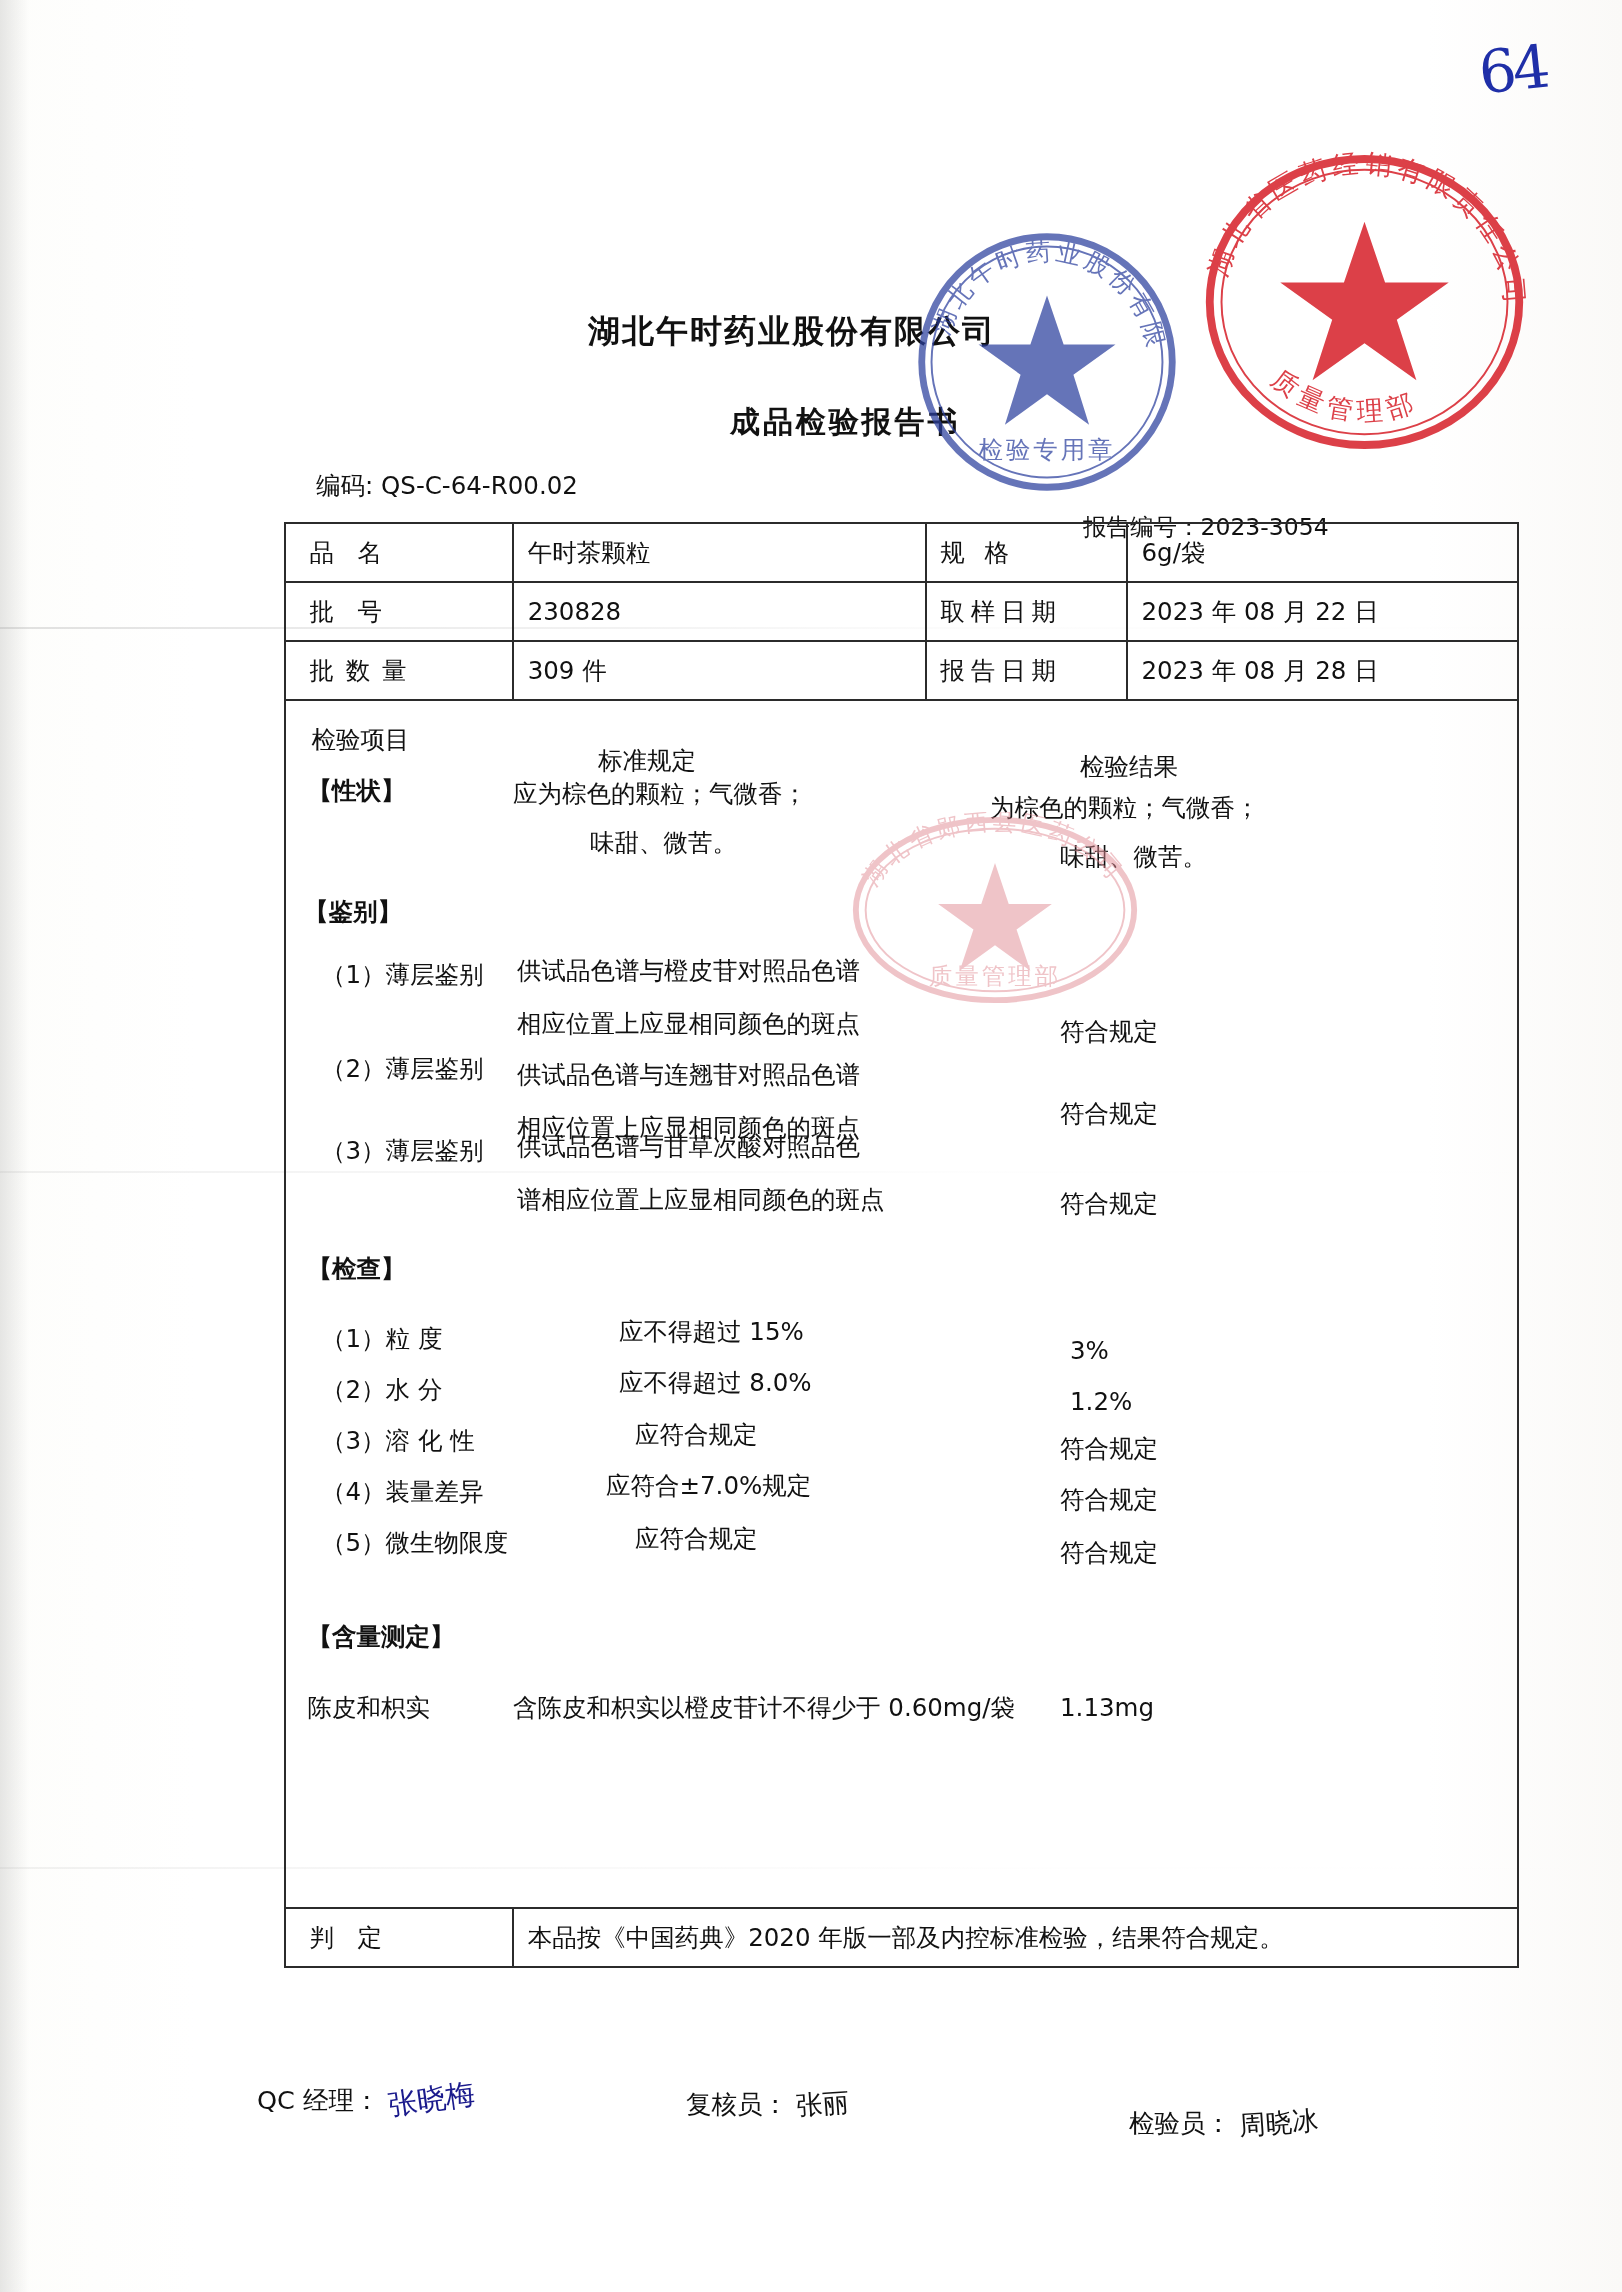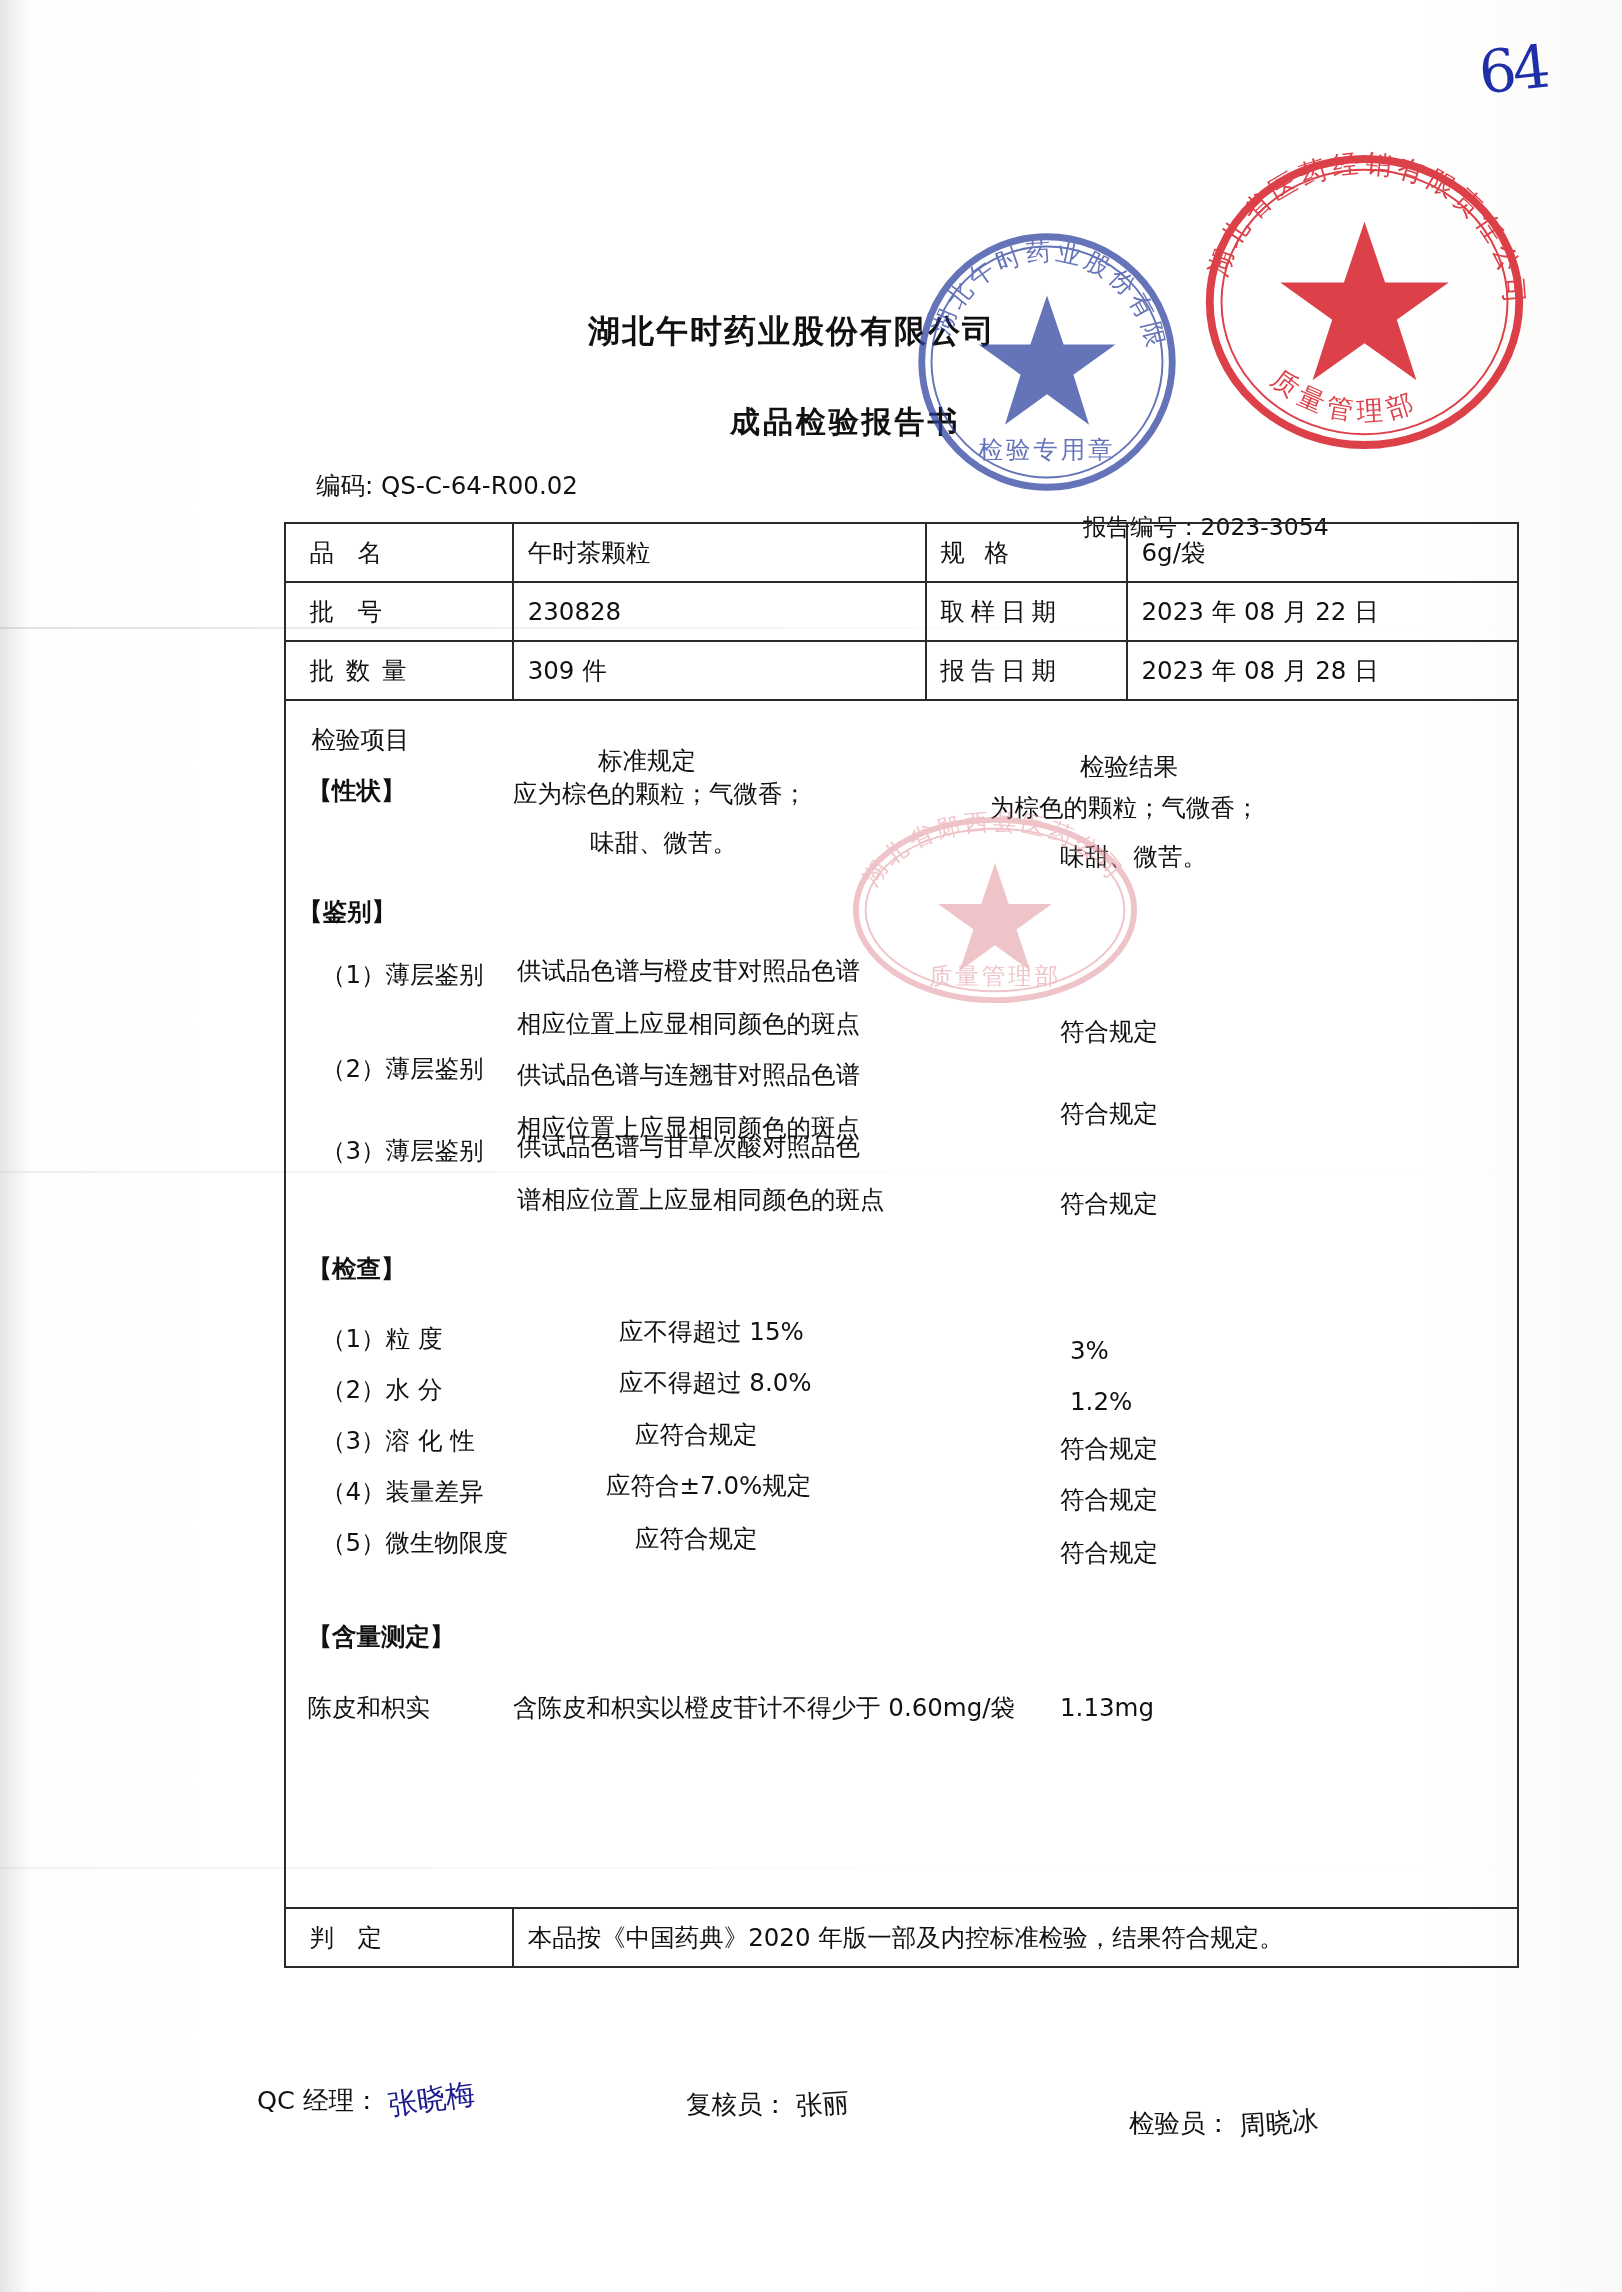--- a/index.html
+++ b/index.html
@@ -159,21 +159,21 @@
           <div class="b" style="left:25.5px;top:21.6px;">检验项目</div>
           <div class="b" style="left:312px;top:43px;">标准规定</div>
           <div class="b" style="left:794px;top:49px;">检验结果</div>
 
           <div class="b bb" style="left:21.6px;top:73px;">【性状】</div>
           <div class="b" style="left:227px;top:76px;">应为棕色的颗粒；气微香；</div>
           <div class="b" style="left:304px;top:125px;">味甜、微苦。</div>
           <div class="b" style="left:704px;top:90px;">为棕色的颗粒；气微香；</div>
           <div class="b" style="left:774px;top:139px;">味甜、微苦。</div>
 
-          <div class="b bb" style="left:12px;top:194px;text-align:center;">【鉴别】</div>
+          <div class="b bb" style="left:18px;top:194px;text-align:center;">【鉴别】</div>
 
           <div class="b" style="left:35px;top:257px;">（1）薄层鉴别</div>
           <div class="b" style="left:231px;top:253px;">供试品色谱与橙皮苷对照品色谱</div>
           <div class="b" style="left:231px;top:306px;">相应位置上应显相同颜色的斑点</div>
           <div class="b" style="left:774px;top:314px;">符合规定</div>
 
           <div class="b" style="left:35px;top:351px;">（2）薄层鉴别</div>
           <div class="b" style="left:231px;top:357px;">供试品色谱与连翘苷对照品色谱</div>
           <div class="b" style="left:231px;top:410px;">相应位置上应显相同颜色的斑点</div>
           <div class="b" style="left:774px;top:396px;">符合规定</div>

